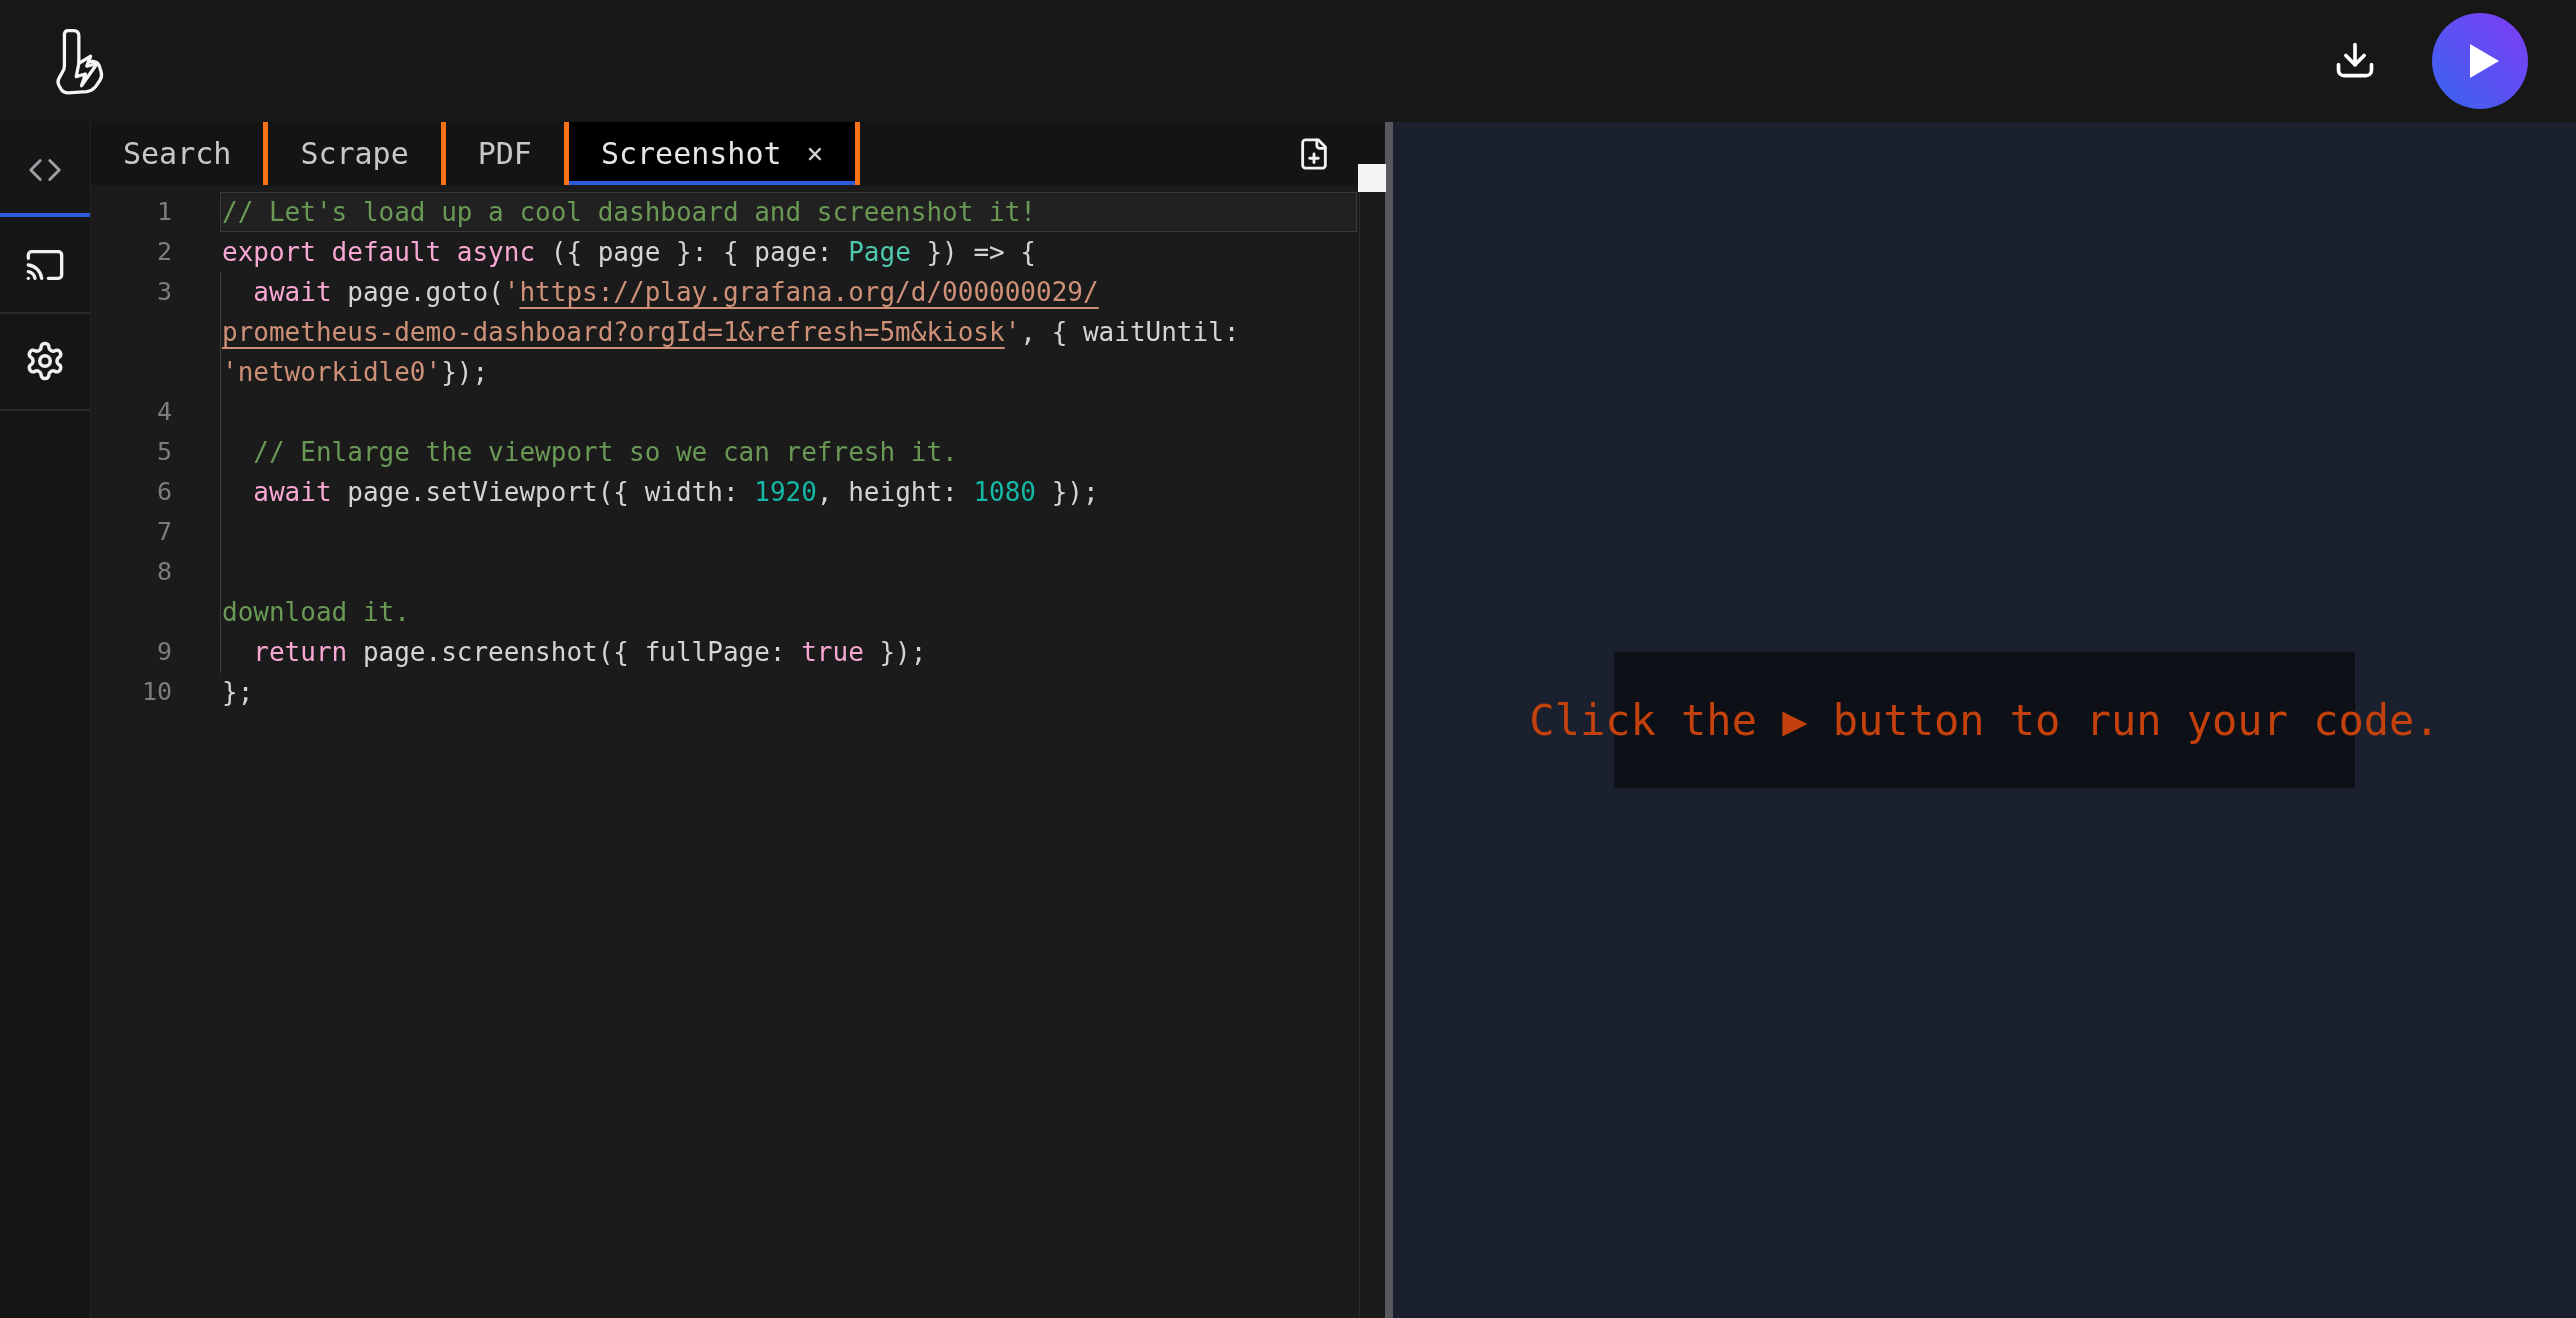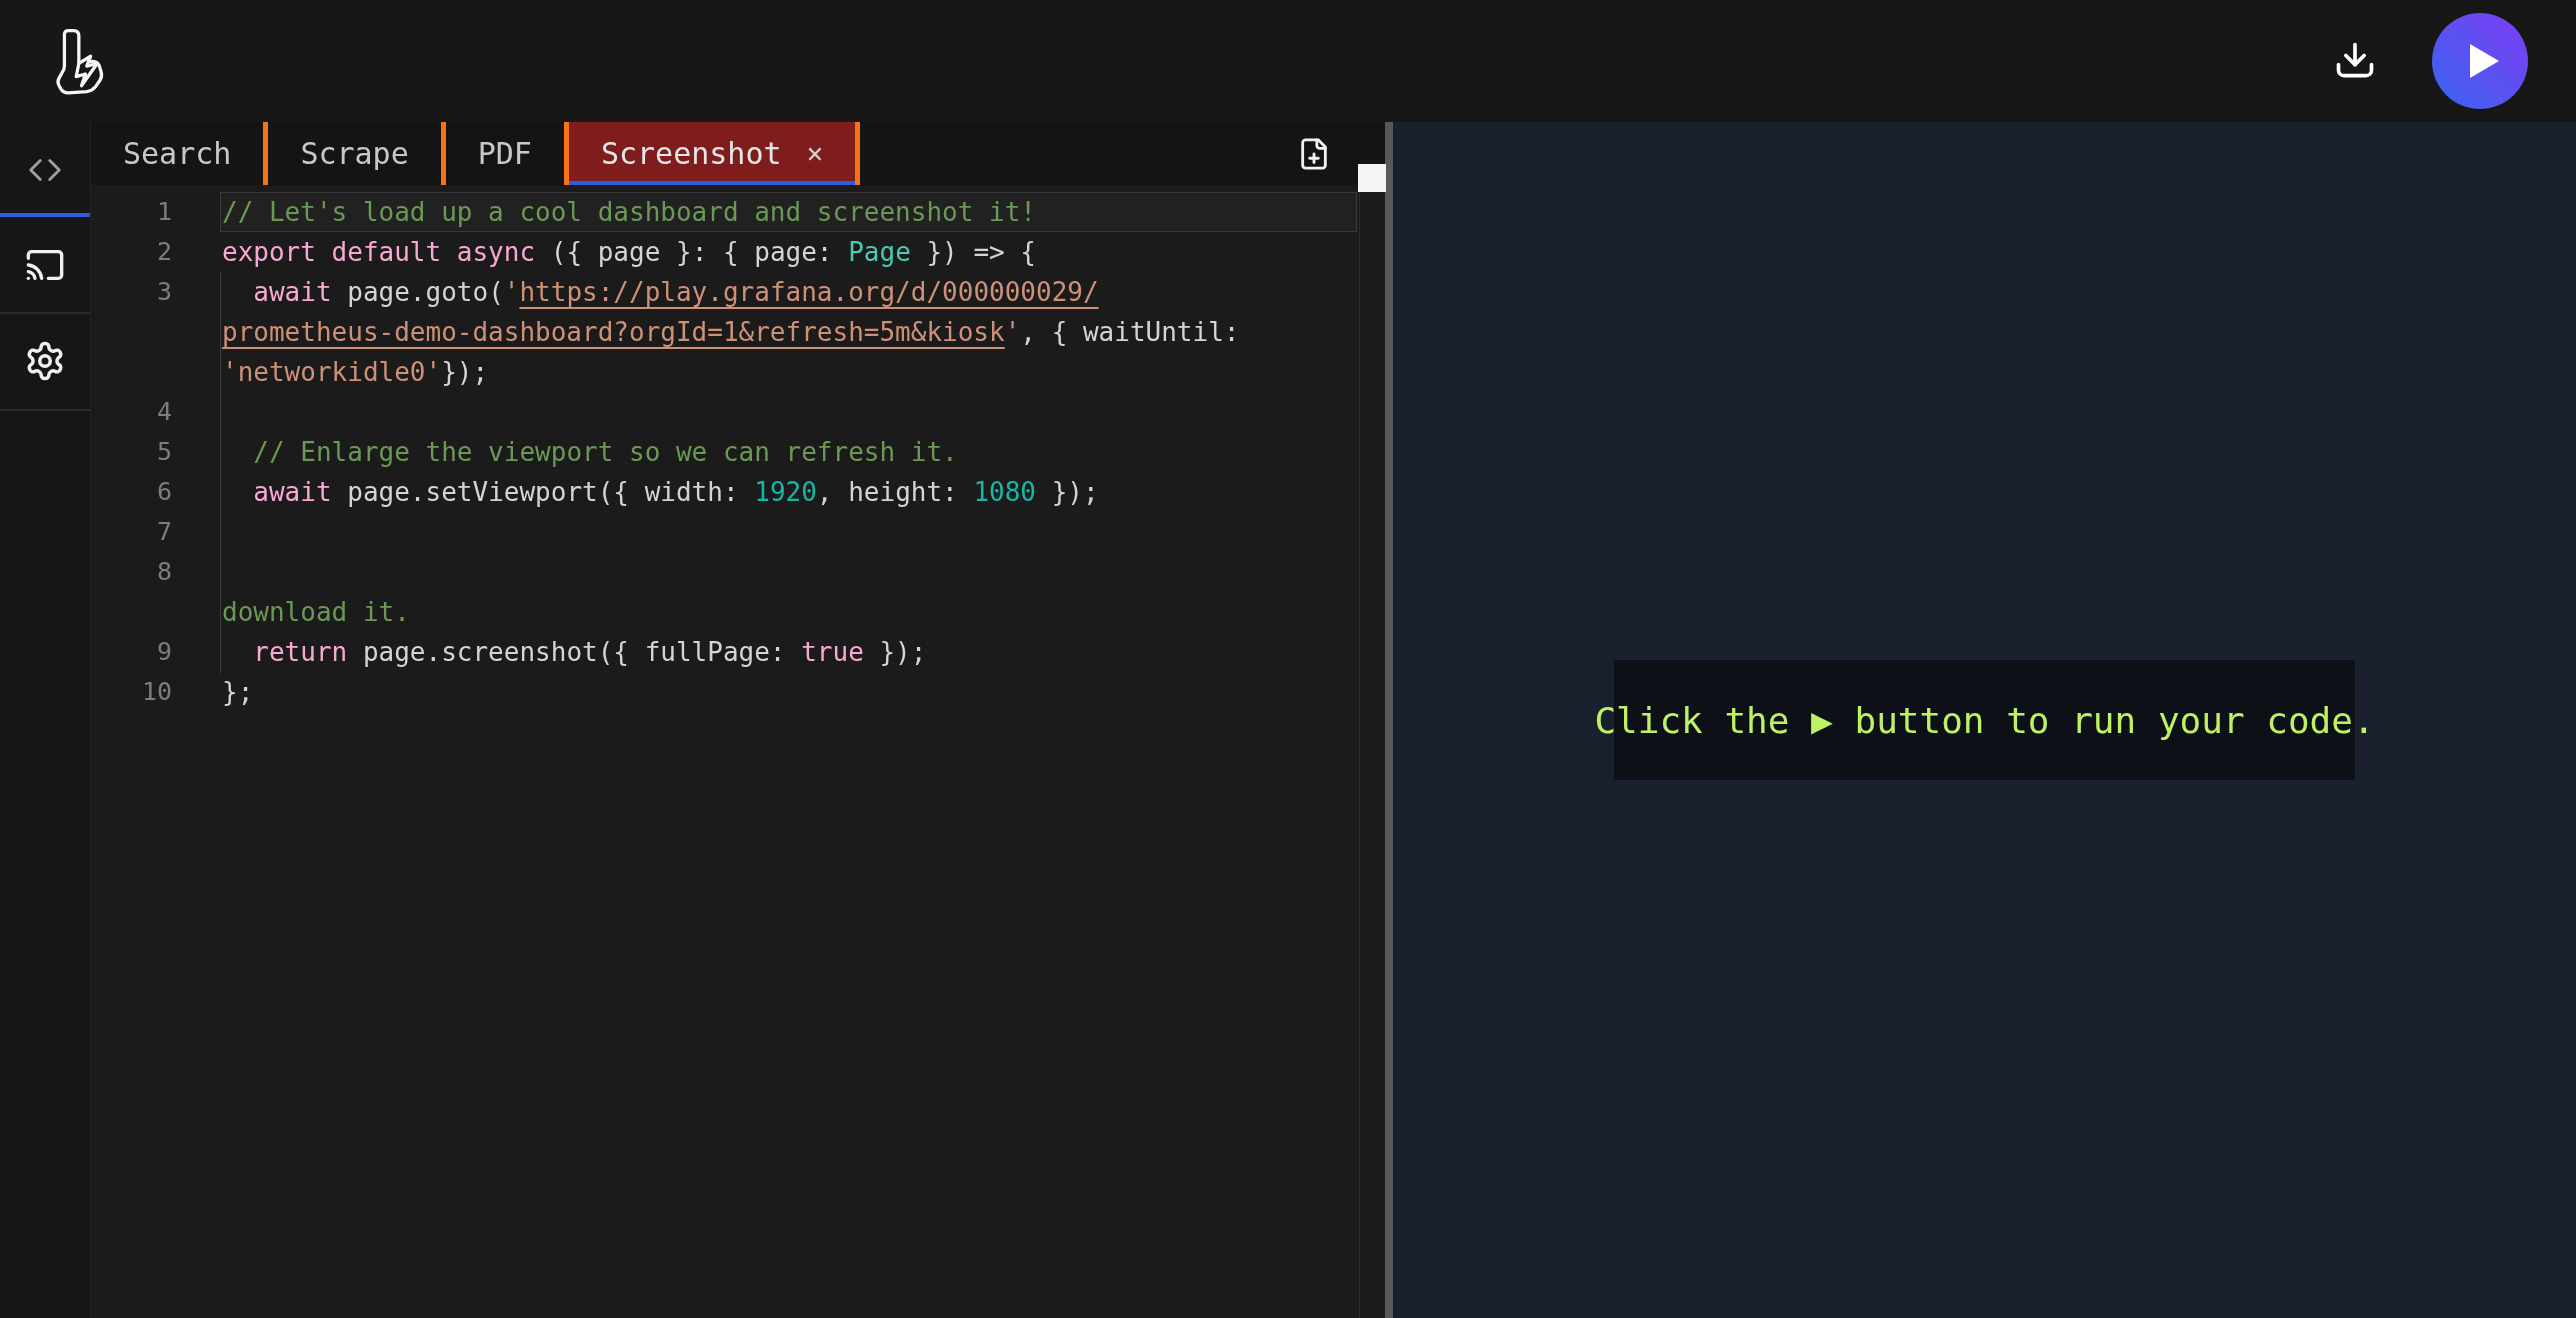--- a/index.html
+++ b/index.html
@@ -22,21 +22,21 @@
   .sidebar{position:absolute;left:0;top:122px;width:91px;height:1196px;background:#161616;border-right:1px solid #232323}
   .side-item{height:95px;display:flex;align-items:center;justify-content:center;position:relative;cursor:pointer}
   .side-item.active::after{content:"";position:absolute;left:0;right:0;bottom:0;height:3.8px;background:#2d5cdc}
   .side-sep{height:1.9px;background:#2a2a2a}
 
   
   .tabbar{position:absolute;left:91px;top:122px;width:1295px;height:63px;background:#141414;display:flex;align-items:stretch}
   .tabs{display:flex;height:100%}
   .tab{display:flex;align-items:center;padding:0 32px;border-right:5px solid #f97316;
        font-size:30px;color:#c6c9cb;position:relative;cursor:pointer;white-space:pre}
-  .tab.active{color:#e4e6e8;background:#7f1d1d}
+  .tab.active{color:#e4e6e8;background:#000000}
   .tab.active::after{content:"";position:absolute;left:0;right:0;bottom:0;height:3.8px;background:#2d5cdc}
   .tab-close{margin-left:25px;font-size:28px;color:#d2d2d2;line-height:1}
   .tabbar-spacer{flex:1}
   .newfile-btn{background:none;border:none;display:flex;align-items:center;margin-right:55px;cursor:pointer}
 
   
   .editor{position:absolute;left:91px;top:185px;width:1295px;height:1133px;background:#1b1b1b;overflow:hidden}
   .cur-line{position:absolute;left:129px;top:6.7px;width:1137px;height:40px;background:#212121;border:1px solid #3a3a3a;z-index:0}
   .indent-guide{position:absolute;left:129px;top:87px;width:1px;height:401px;background:#404040;z-index:1}
   .ruler-line{position:absolute;left:1268px;top:0;width:1px;height:100%;background:#2c2c2c}
@@ -46,22 +46,22 @@
   .codetxt{padding-left:50px;color:#d4d4d4}
   .tok-k{color:#f9a8d4}.tok-c{color:#6A9955}.tok-s{color:#CE9178}
   .tok-n{color:#14b8a6}.tok-t{color:#4EC9B0}.tok-p{color:#D4D4D4}
   .tok-link{text-decoration:underline;text-underline-offset:5.7px;text-decoration-thickness:1.9px}
   .cursor-marker{position:absolute;left:1358px;top:164px;width:28px;height:28px;background:#f4f4f4;z-index:5}
 
   
   .panel-divider{position:absolute;left:1385px;top:122px;width:7.6px;height:1196px;background:#56585c;cursor:col-resize}
   .output{position:absolute;left:1393px;top:122px;width:1183px;height:1196px;background:#1a202d;
           display:flex;align-items:center;justify-content:center}
-  .msg-box{width:741px;height:120px;background:#0d1016;display:flex;align-items:center;justify-content:center;
-           font-size:36px;color:#bef264;white-space:pre}
+  .msg-box{width:741px;height:136px;background:#0d1016;display:flex;align-items:center;justify-content:center;
+           font-size:42px;color:#c2410c;white-space:pre}
 
   svg{display:block}
 </style>
 </head>
 <body>
 
 <div class="header">
   <div class="logo">
     <svg width="59" height="99" viewBox="0 0 90 110" fill="none" stroke="#f5f5f5" stroke-width="5" stroke-linejoin="round" stroke-linecap="round">
       <path d="M22 14 Q22 8 28 8 L36 8 Q44 8 44 16 L44 58"></path>

